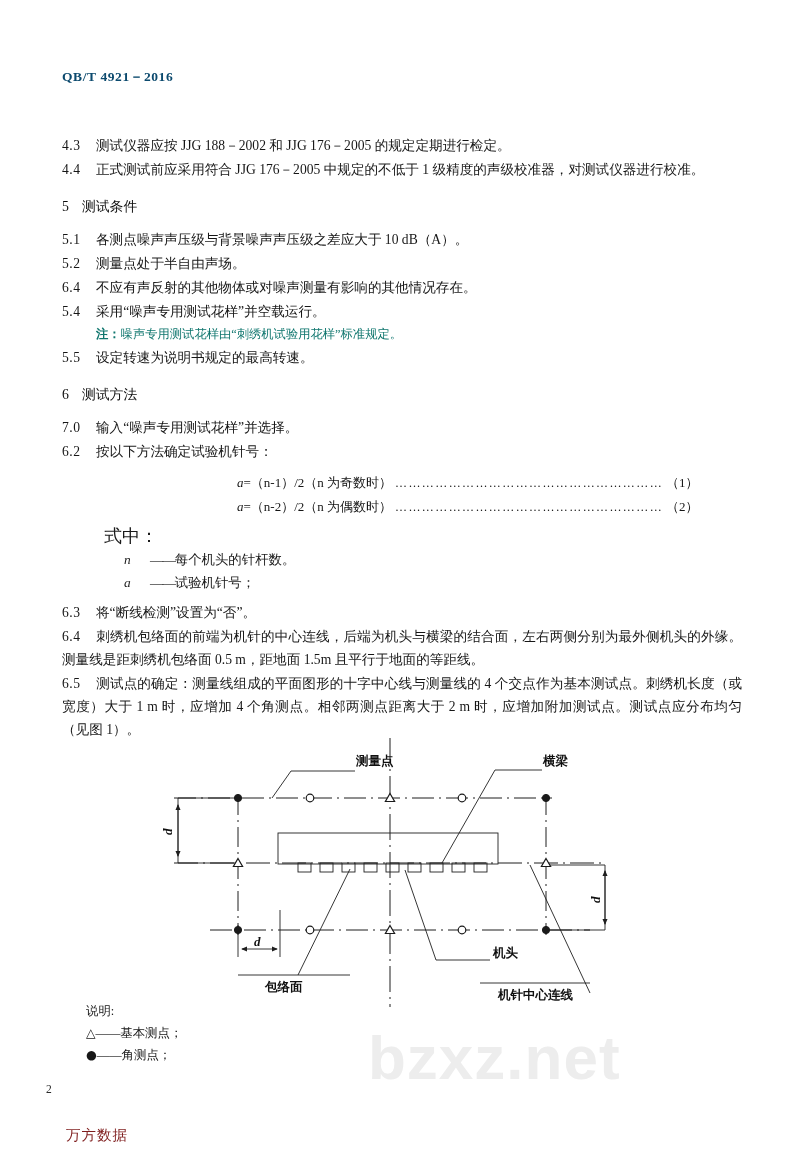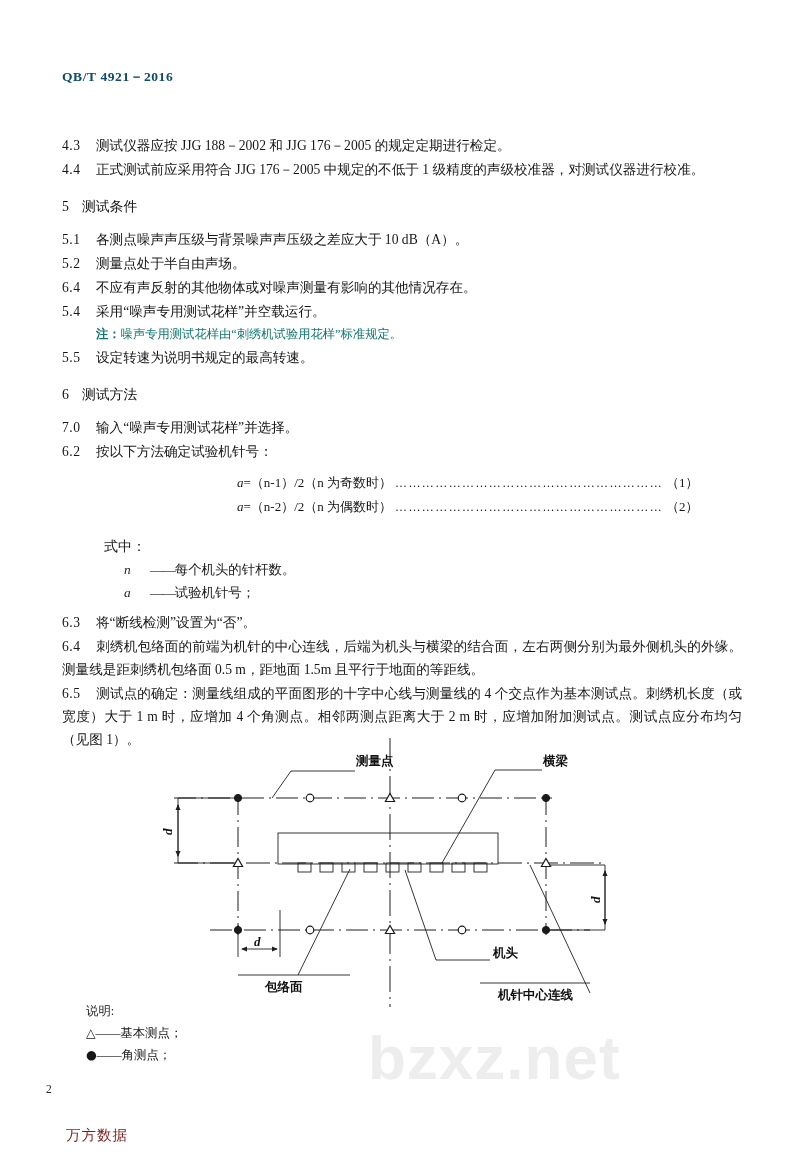--- a/index.html
+++ b/index.html
@@ -104,24 +104,24 @@
     font-family: "Liberation Serif", serif;
   }
   .formula-row .leader {
     letter-spacing: 1.4px;
     font-size: 12px;
     padding: 0 3px;
   }
 
   
   .where-title {
-    font-size: 14px;
+    font-size: 18px;
     line-height: 23px;
     padding-left: 42px;
-    margin-top: 16px;
+    margin-top: 6px;
   }
   .where-item {
     font-size: 13.4px;
     line-height: 23px;
     padding-left: 62px;
   }
   .where-item .sym {
     font-style: italic;
     display: inline-block;
     min-width: 26px;

